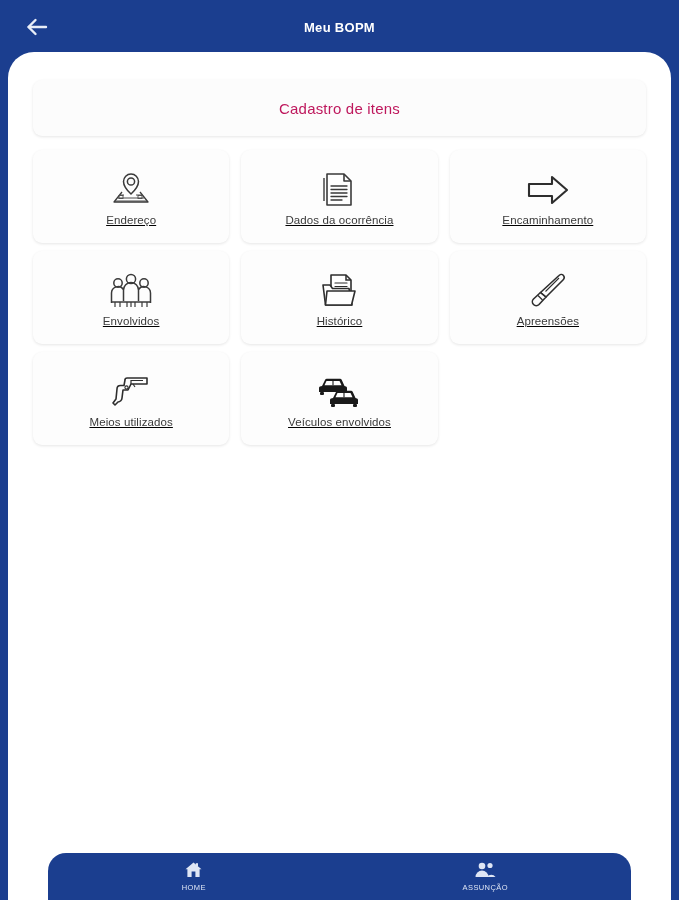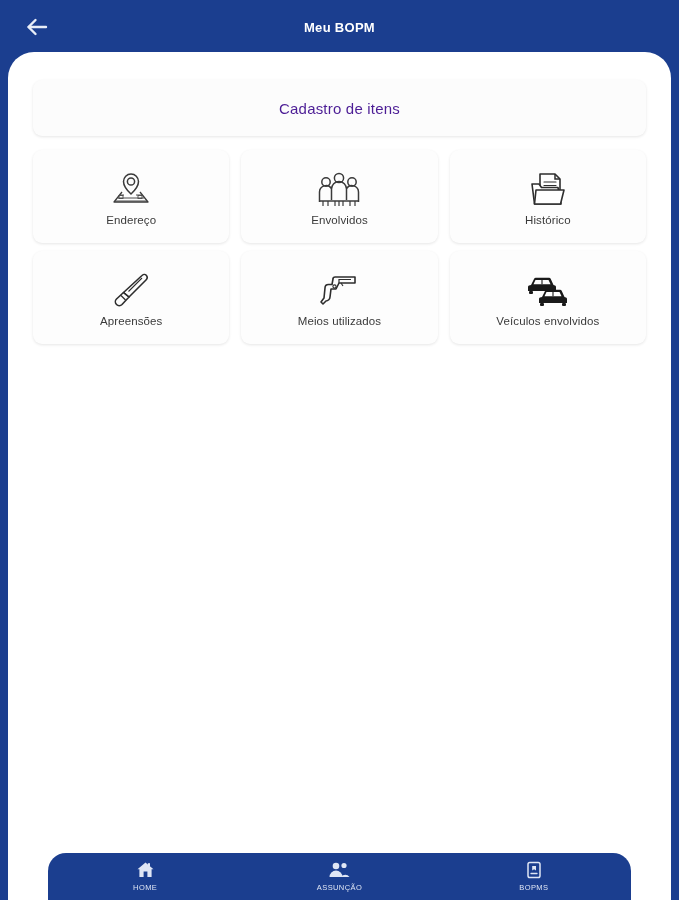--- a/index.html
+++ b/index.html
@@ -50,32 +50,33 @@
   .title-card {
     position: absolute;
     left: 25px; top: 28px;
     width: 613px; height: 56px;
     background: #fcfcfc;
     border-radius: 9px;
     box-shadow: 0 1px 3px rgba(0,0,0,0.10);
     display: flex; align-items: center; justify-content: center;
   }
   .title-card-text {
-    font-size: 15px; color: #4c1d95; font-weight: 500;
+    font-size: 15px; color: #be185d; font-weight: 500;
     letter-spacing: 0.2px;
   }
 
   
   .grid {
     position: absolute;
     left: 25px; top: 98px;
     width: 613px;
     display: grid;
     grid-template-columns: repeat(3, 1fr);
     gap: 8px 12px;
+    text-decoration: underline;
   }
   .item-card {
     position: relative;
     height: 93px;
     background: #fdfdfd;
     border-radius: 9px;
     box-shadow: 0 1px 3px rgba(0,0,0,0.10);
     display: flex; flex-direction: column;
     align-items: center; justify-content: center;
     cursor: pointer;
@@ -177,21 +178,40 @@
             <circle cx="21" cy="11.5" r="3.6" fill="none" stroke="#3a3a3a" stroke-width="1.5"></circle>
             <path d="M12 22 L4 32 L38 32 L30 22" fill="none" stroke="#3a3a3a" stroke-width="1.3" stroke-linejoin="round"></path>
             <path d="M8 28 L34 28 M10 25 L14 25 M26 25 L32 25 M6 31 L36 31" stroke="#4a4a4a" stroke-width="1" fill="none"></path>
             <rect x="9" y="25.5" width="4" height="3" fill="none" stroke="#4a4a4a" stroke-width="0.9"></rect>
             <rect x="28" y="25.5" width="4" height="3" fill="none" stroke="#4a4a4a" stroke-width="0.9"></rect>
           </svg>
         </div>
         <div class="item-label">Endereço</div>
       </div>
 
-
+      <div class="item-card">
+        <div class="item-icon">
+          <svg width="38" height="40" viewBox="0 0 38 40">
+            <path d="M7 4 L24 4 L31 11 L31 35 L7 35 Z" fill="#ffffff" stroke="#3a3a3a" stroke-width="1.6" stroke-linejoin="round"></path>
+            <path d="M24 4 L24 11 L31 11" fill="none" stroke="#3a3a3a" stroke-width="1.6" stroke-linejoin="round"></path>
+            <path d="M11 16 L27 16 M11 19.5 L27 19.5 M11 23 L27 23 M11 26.5 L27 26.5 M11 30 L22 30" stroke="#3a3a3a" stroke-width="1.3" stroke-linecap="round"></path>
+            <path d="M4 8 L4 31" stroke="#3a3a3a" stroke-width="1.4"></path>
+          </svg>
+        </div>
+        <div class="item-label">Dados da ocorrência</div>
+      </div>
+
+      <div class="item-card">
+        <div class="item-icon">
+          <svg width="46" height="34" viewBox="0 0 46 34">
+            <path d="M4 11 L27 11 L27 4 L42 17 L27 30 L27 23 L4 23 Z" fill="none" stroke="#2e2e2e" stroke-width="2.1" stroke-linejoin="round"></path>
+          </svg>
+        </div>
+        <div class="item-label">Encaminhamento</div>
+      </div>
 
       <div class="item-card">
         <div class="item-icon">
           <svg width="44" height="40" viewBox="0 0 44 40">
             <circle cx="22" cy="8" r="4.6" fill="none" stroke="#3a3a3a" stroke-width="1.5"></circle>
             <path d="M14.5 30 L14.5 19 a7.5 7.5 0 0 1 15 0 L29.5 30" fill="none" stroke="#3a3a3a" stroke-width="1.5"></path>
             <circle cx="9" cy="12" r="4.2" fill="none" stroke="#3a3a3a" stroke-width="1.5"></circle>
             <path d="M2.5 32 L2.5 22 a6.5 6.5 0 0 1 12 -3.3" fill="none" stroke="#3a3a3a" stroke-width="1.5"></path>
             <circle cx="35" cy="12" r="4.2" fill="none" stroke="#3a3a3a" stroke-width="1.5"></circle>
             <path d="M41.5 32 L41.5 22 a6.5 6.5 0 0 0 -12 -3.3" fill="none" stroke="#3a3a3a" stroke-width="1.5"></path>
@@ -286,26 +306,16 @@
         <svg width="22" height="18" viewBox="0 0 22 18">
           <circle cx="8" cy="5" r="3.3" fill="#dfe6f5"></circle>
           <path d="M1.5 16 a6.5 6.5 0 0 1 13 0 Z" fill="#dfe6f5"></path>
           <circle cx="16" cy="4.5" r="2.6" fill="#dfe6f5"></circle>
           <path d="M13 16 a5.2 5.2 0 0 1 8.5 0 Z" fill="#dfe6f5"></path>
         </svg>
       </div>
       <div class="nav-label">ASSUNÇÃO</div>
     </div>
 
-    <div class="nav-item">
-      <div class="nav-icon">
-        <svg width="16" height="18" viewBox="0 0 16 18">
-          <rect x="2" y="1.5" width="12" height="15" rx="1.8" fill="none" stroke="#dfe6f5" stroke-width="1.5"></rect>
-          <path d="M6.2 5 L10 5 L10 9.5 L8.1 8.2 L6.2 9.5 Z" fill="#dfe6f5"></path>
-          <path d="M5 12.5 L11 12.5" stroke="#dfe6f5" stroke-width="1.3" stroke-linecap="round"></path>
-        </svg>
-      </div>
-      <div class="nav-label">BOPMS</div>
-    </div>
 
   </div>
 
 </div>
 
 </body></html>

